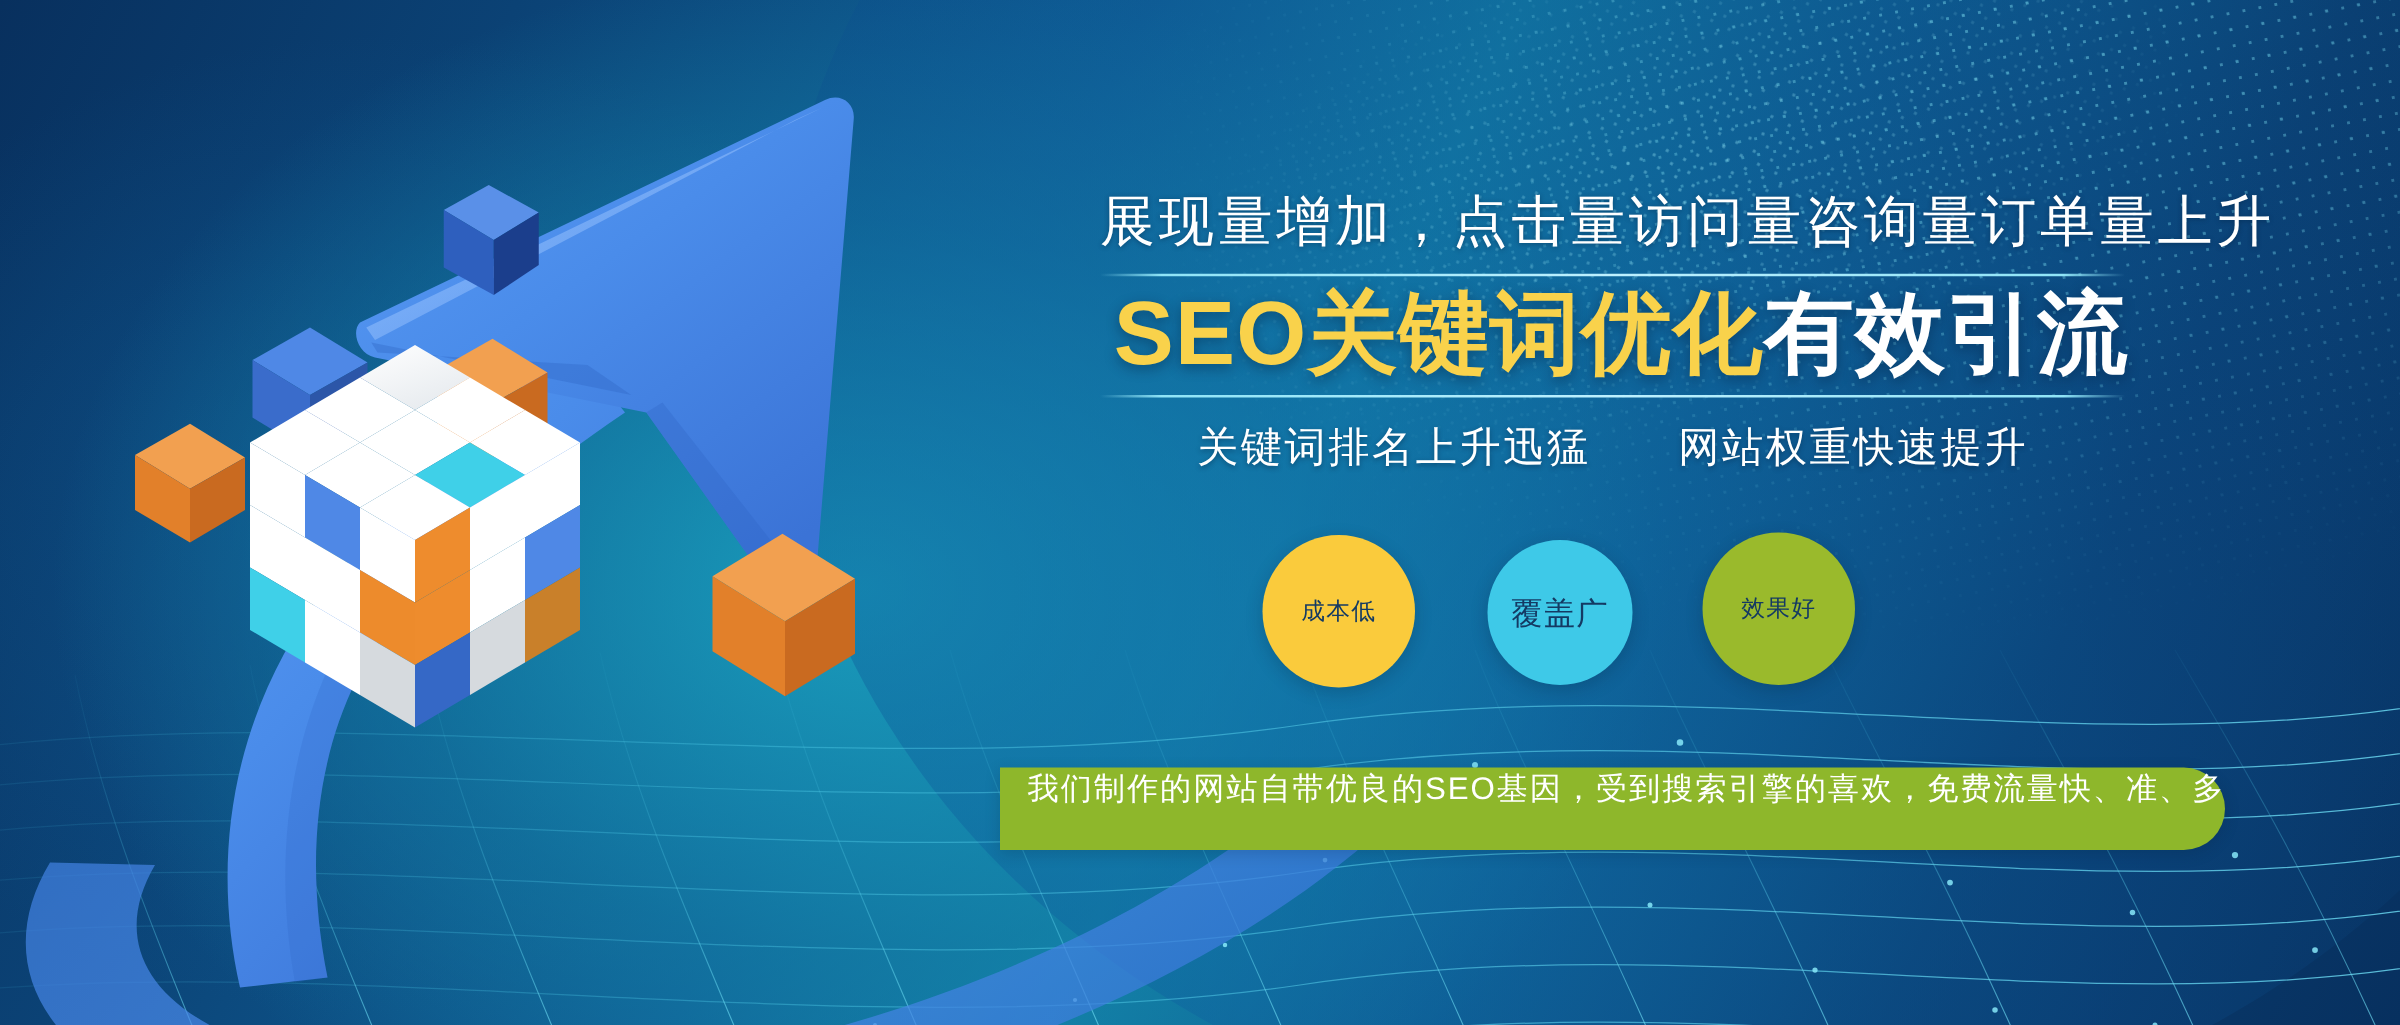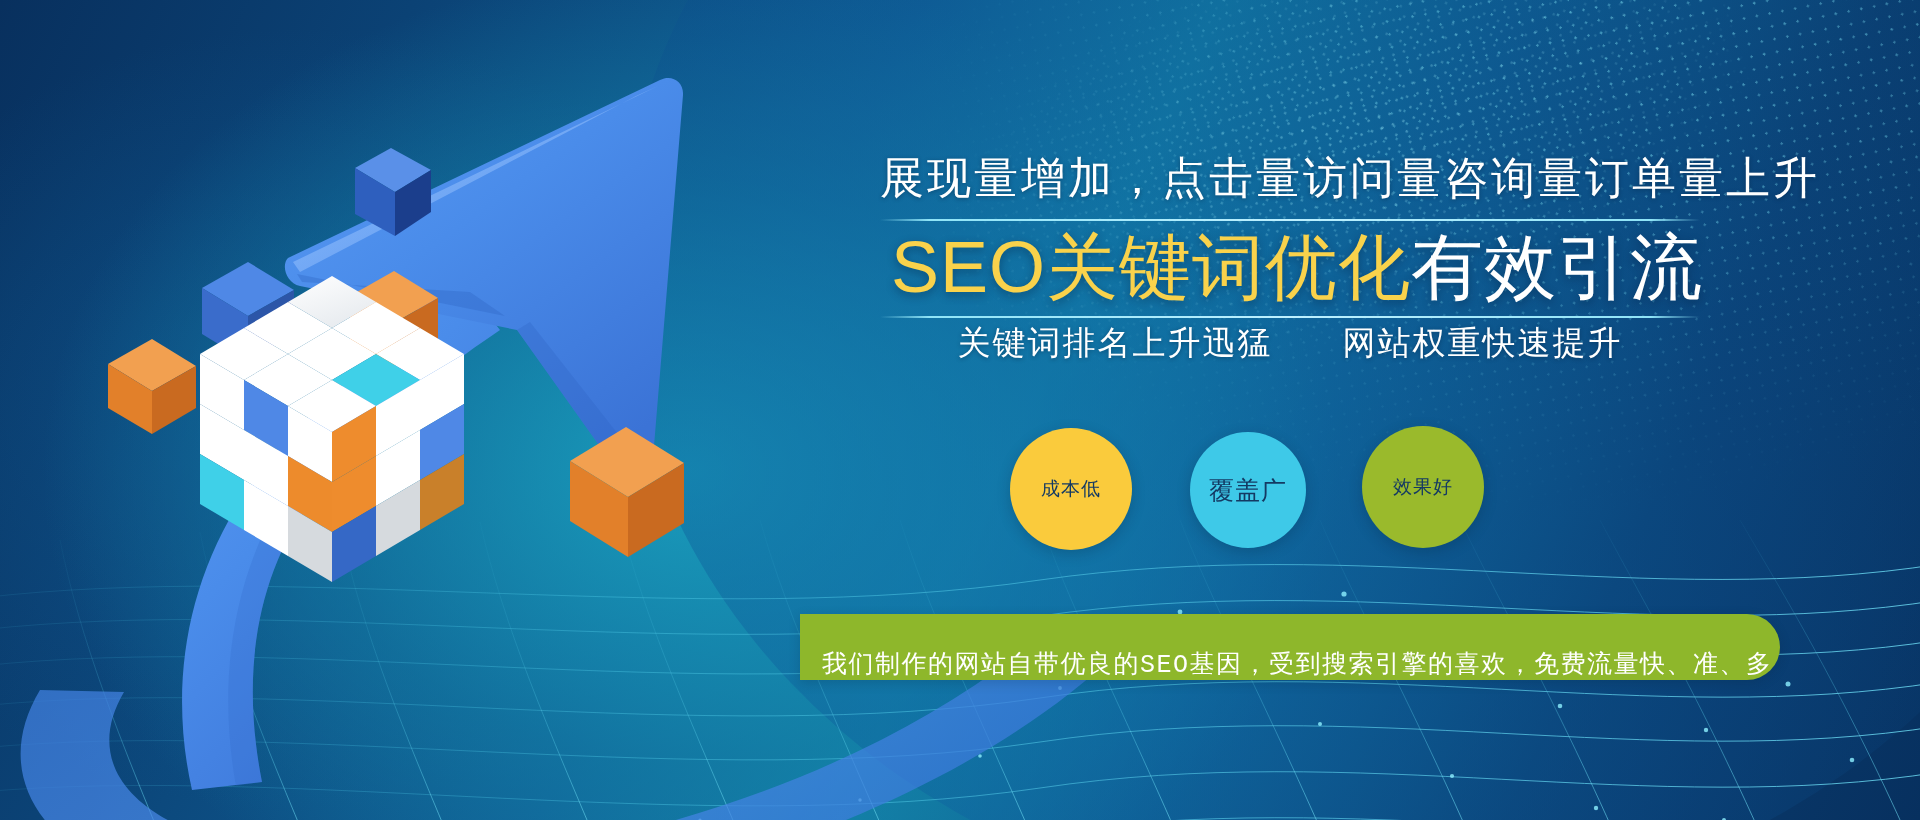--- a/index.html
+++ b/index.html
@@ -63,28 +63,28 @@
     text-align:center; line-height:1.25; white-space:nowrap;
     text-shadow:0 1px 4px rgba(0,30,60,.45);
   }
   .rule{
     height:2px; margin:14px 0 6px 0;
     background:linear-gradient(90deg, rgba(120,225,245,0) 0%, #8fe4f7 6%, #bdf0ff 50%, #8fe4f7 94%, rgba(120,225,245,0) 100%);
   }
   .rule.bottom{ margin:8px 0 0 0; }
   .headline{
     text-align:right; white-space:nowrap;
-    font-size:72px; font-weight:400; letter-spacing:1px; line-height:1.12;
+    font-size:72px; font-weight:700; letter-spacing:1px; line-height:1.12;
     text-shadow:0 3px 10px rgba(0,25,55,.40);
     margin-left:11px;
   }
   .headline .gold{ color:#F9D24B; }
   .headline .white{ color:#ffffff; }
   .subline{
-    margin-top:3px; text-align:center; white-space:nowrap;
+    margin-top:18px; text-align:center; white-space:nowrap;
     font-size:33px; color:#ffffff; letter-spacing:2px; font-weight:400;
     text-shadow:0 1px 4px rgba(0,30,60,.45);
   }
 
   
   .badges{
     position:absolute; left:1000px; top:418px; width:560px; height:170px;
   }
   .badge{
     position:absolute; width:122px; height:122px; border-radius:50%;
@@ -93,23 +93,22 @@
     box-shadow:0 4px 14px rgba(0,26,52,.22);
   }
   .badge.b1{ left:10px;  top:10px;  background:#FACB3C; }
   .badge.b2{ left:190px; top:14px;  background:#3EC9E8; width:116px; height:116px; font-size:25px;}
   .badge.b3{ left:362px; top:8px;   background:#9ABA2C; width:122px; height:122px;}
 
   
   .greenbar{
     position:absolute; left:800px; top:614px; width:980px; height:66px;
     background:#8EB72B; border-radius:0 33px 33px 0;
-    display:flex; align-items:flex-end;
+    display:flex; align-items:flex-start;
     box-shadow:0 3px 12px rgba(0,30,50,.18);
-    font-family:Liberation Mono, monospace;
   }
   .greenbar span{
     margin-left:22px; color:#ffffff; font-size:25px; letter-spacing:1.5px; white-space:nowrap;
   }
 </style>
 </head>
 <body>
 
 <div class="banner">
 

